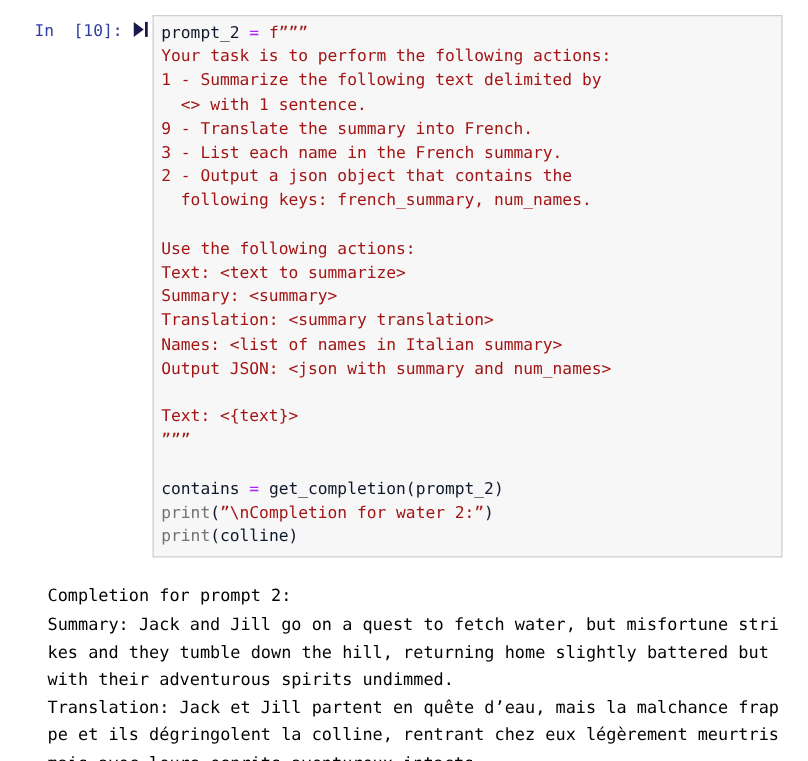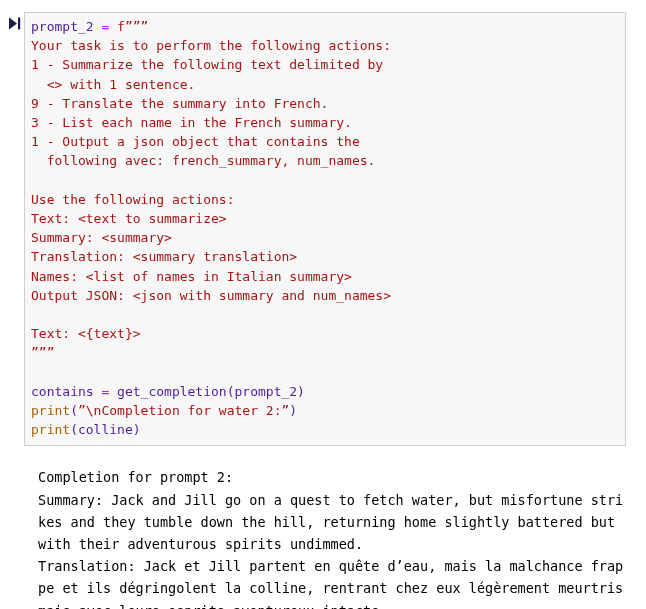--- a/index.html
+++ b/index.html
@@ -68,22 +68,22 @@
     font-family: "DejaVu Sans Mono", monospace;
     font-size: 13px;
     line-height: 19.2px;
     white-space: pre;
     color: #000000;
     tab-size: 4;
   }
 
   .code .str  { color: #A31515; }
   .code .op   { color: #AA22FF; }
-  .code .bi   { color: #a16207; }
-  .code .name { color: #4c1d95; }
+  .code .bi   { color: #737373; }
+  .code .name { color: #0f172a; }
 
   
   .output-wrap {
     padding-left: 38px;
     padding-right: 4px;
     padding-top: 20px;
   }
 
   .output {
     margin: 0;
@@ -92,39 +92,40 @@
     line-height: 22.2px;
     white-space: pre;
     color: #000000;
   }
 </style>
 </head>
 <body>
 
 <div class="cell">
 
+  <div class="prompt-col">In  [10]:</div>
 
   <div class="run-col">
     <span class="run-icon">
       <svg width="13" height="13" viewBox="0 0 13 13" aria-hidden="true">
         <polygon points="1,0.5 9,6.5 1,12.5" fill="#1a1a4d"></polygon>
         <rect x="10" y="0.5" width="2.2" height="12" fill="#1a1a4d"></rect>
       </svg>
     </span>
   </div>
 
   <div class="input-area">
     <pre class="code" id="code-block"><span class="name">prompt_2 </span><span class="op">=</span><span class="str"> f”””</span>
 <span class="str">Your task is to perform the following actions: </span>
 <span class="str">1 - Summarize the following text delimited by </span>
 <span class="str">  &lt;&gt; with 1 sentence.</span>
 <span class="str">9 - Translate the summary into French.</span>
 <span class="str">3 - List each name in the French summary.</span>
-<span class="str">1 - Output a json object that contains the </span>
-<span class="str">  following avec: french_summary, num_names.</span>
+<span class="str">2 - Output a json object that contains the </span>
+<span class="str">  following keys: french_summary, num_names.</span>
 <span class="str"></span>
 <span class="str">Use the following actions:</span>
 <span class="str">Text: &lt;text to summarize&gt;</span>
 <span class="str">Summary: &lt;summary&gt;</span>
 <span class="str">Translation: &lt;summary translation&gt;</span>
 <span class="str">Names: &lt;list of names in Italian summary&gt;</span>
 <span class="str">Output JSON: &lt;json with summary and num_names&gt;</span>
 <span class="str"></span>
 <span class="str">Text: &lt;{text}&gt;</span>
 <span class="str">”””</span>

